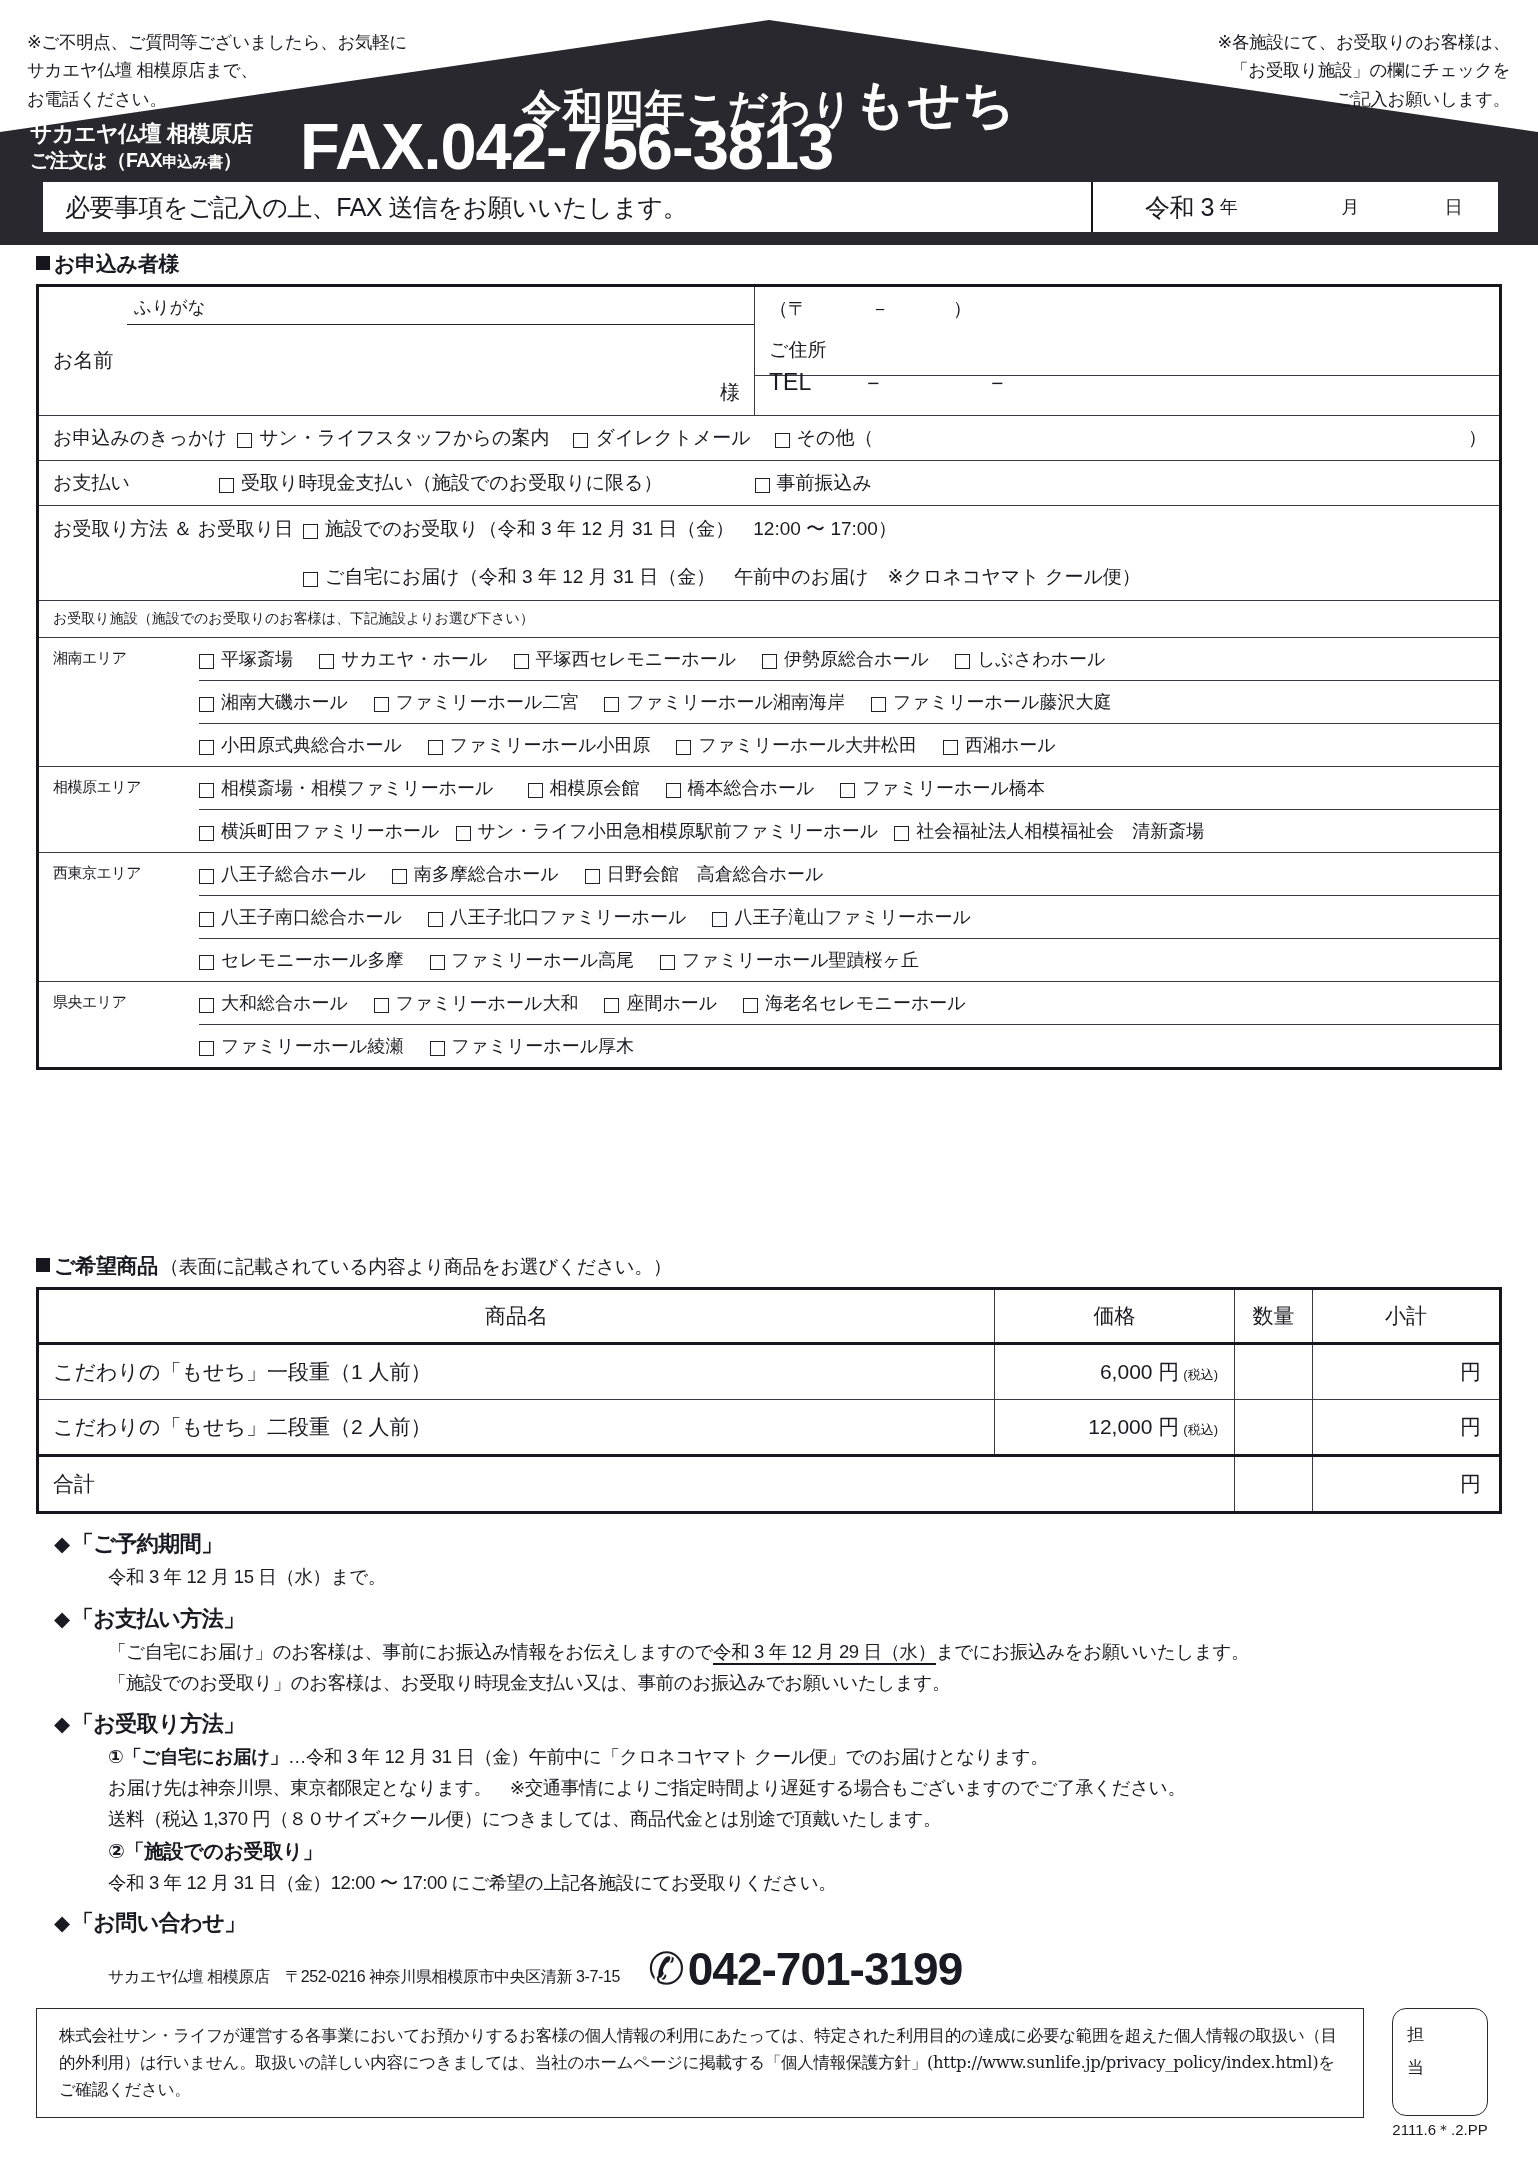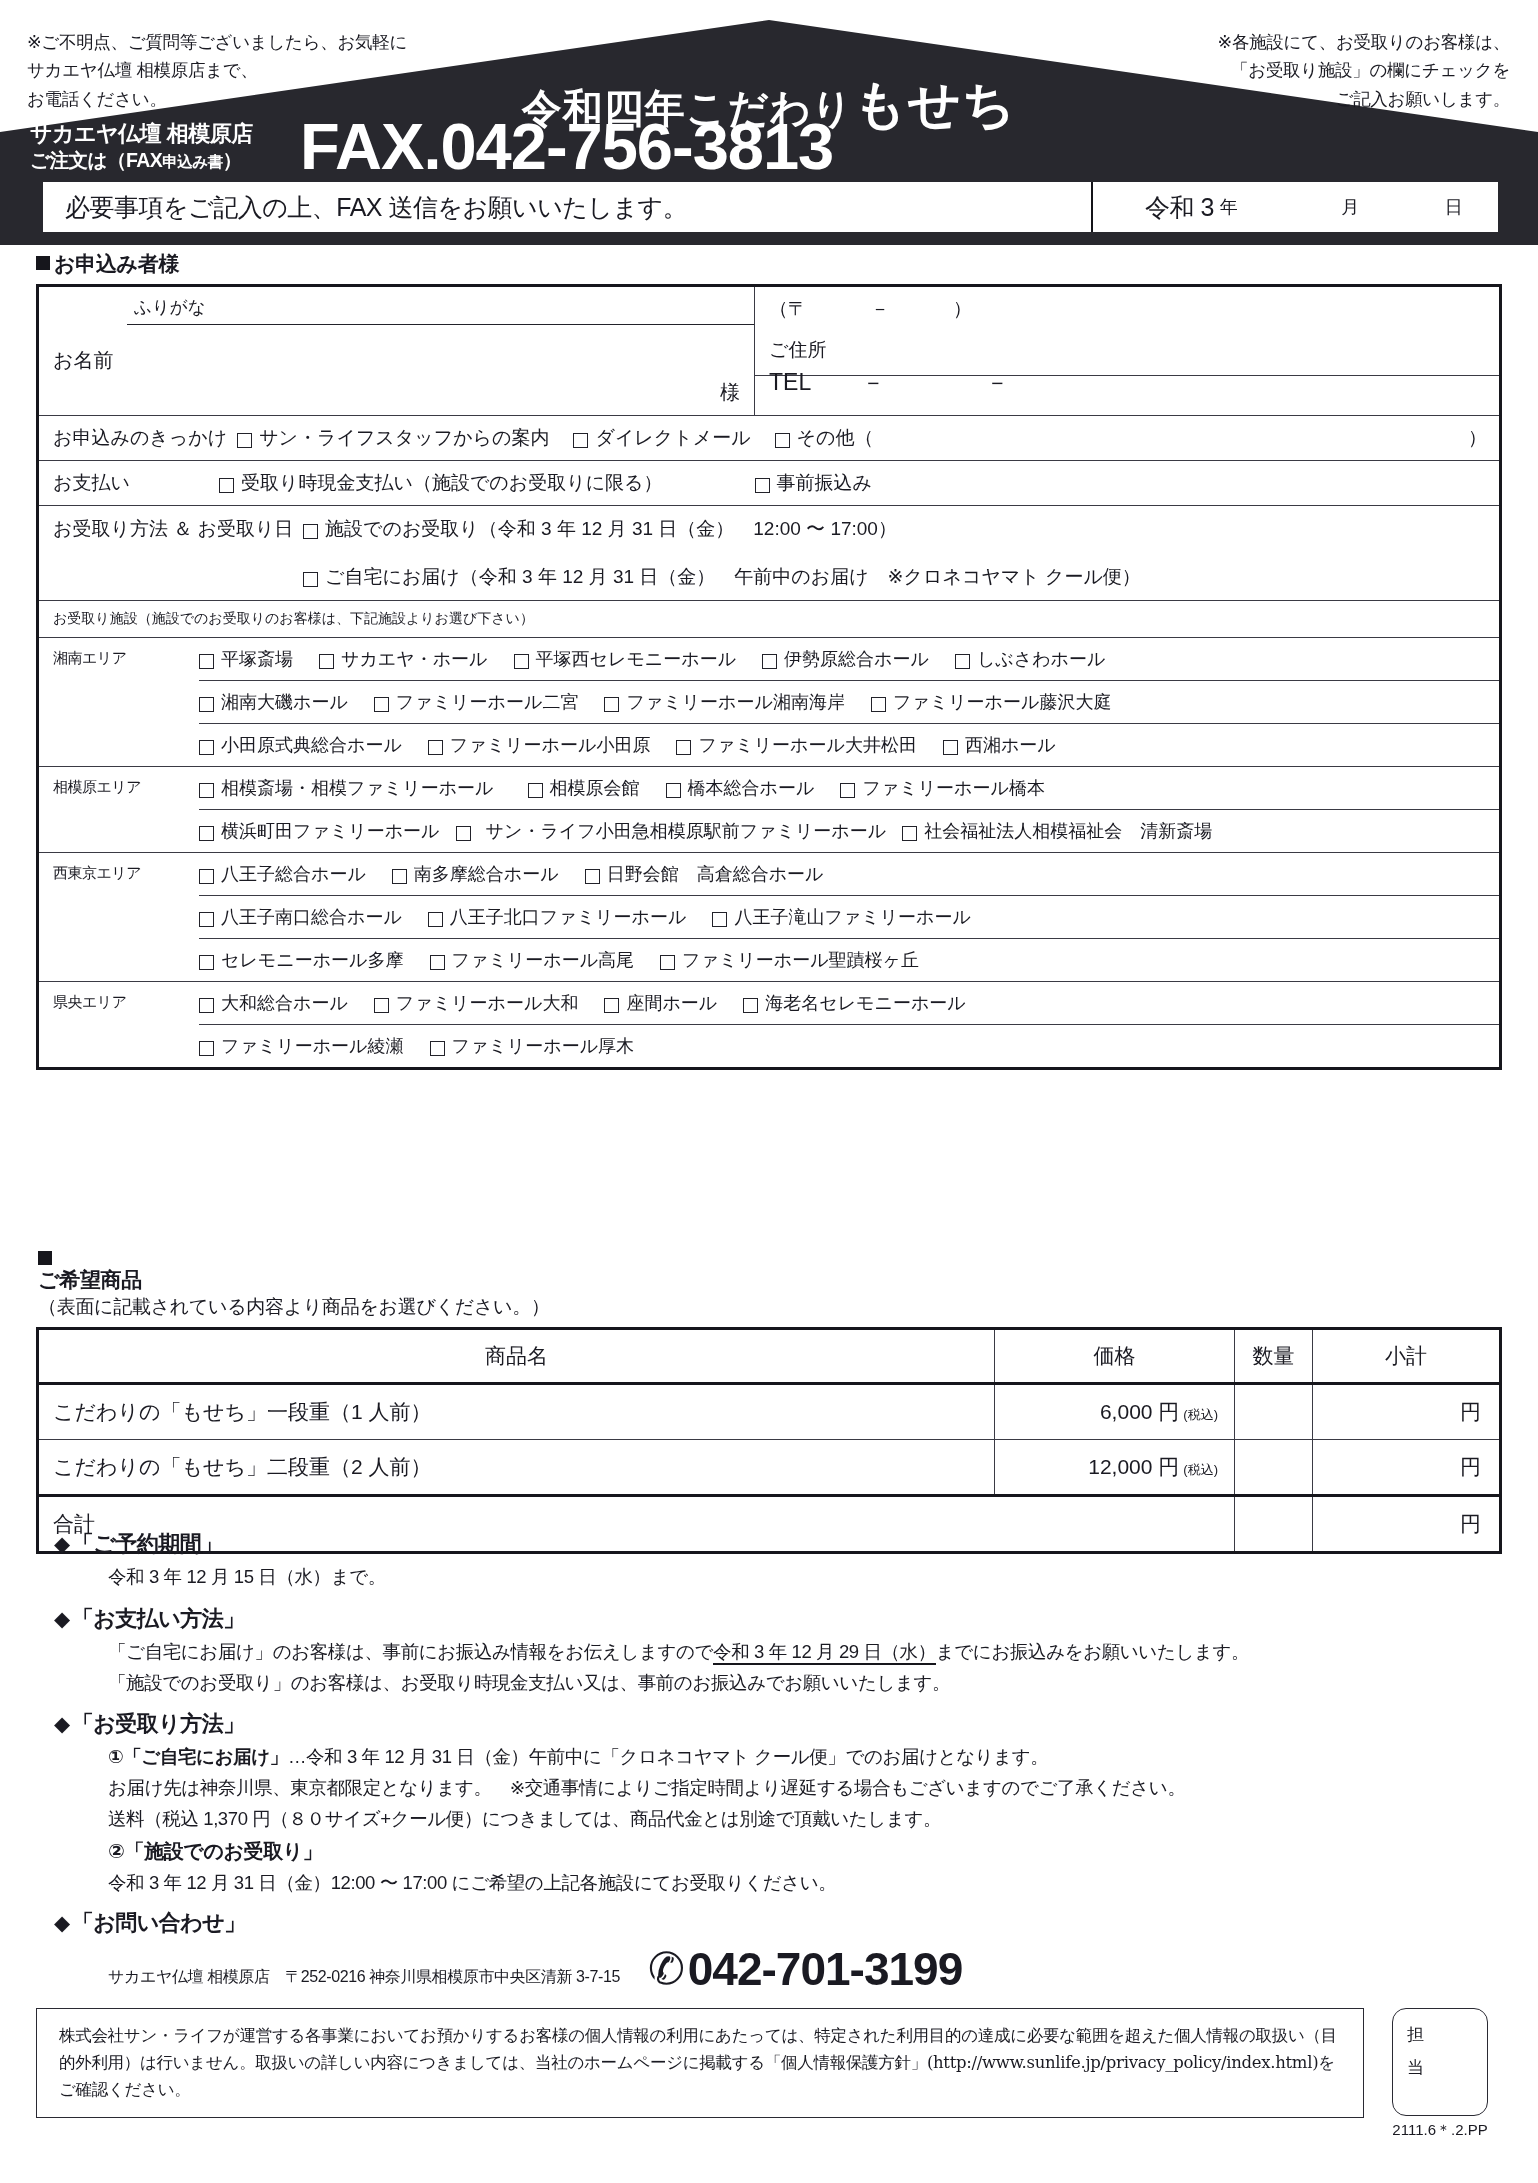--- a/index.html
+++ b/index.html
@@ -376,21 +376,21 @@
           <span class="opt">
               <span class="cb"></span>
               <span>ファミリーホール橋本</span>
             </span>
         </div>
         <div class="fac-row">
           <span class="opt" style="margin-right:16px;">
               <span class="cb"></span>
               <span>横浜町田ファミリーホール</span>
             </span>
-          <span class="opt" style="margin-right:16px;gap:8px;">
+          <span class="opt" style="margin-right:16px;">
               <span class="cb"></span>
               <span>サン・ライフ小田急相模原駅前ファミリーホール</span>
             </span>
           <span class="opt" style="margin-right:0;">
               <span class="cb"></span>
               <span>社会福祉法人相模福祉会　清新斎場</span>
             </span>
         </div>
       </div>
     </div>
@@ -474,21 +474,21 @@
               <span>ファミリーホール厚木</span>
             </span>
         </div>
       </div>
     </div>
 
   </div>
 </div>
 
 <div class="wrap" style="top:1252px;">
-  <div class="sec-head" style="margin-bottom:7px;flex-direction:column;">
+  <div class="sec-head" style="margin-bottom:7px;">
     <span class="sq"></span>
       <span>ご希望商品</span>
       <span class="sub">（表面に記載されている内容より商品をお選びください。）</span>
   </div>
 
   <div class="ptable">
     <div class="p-row hdr">
       <div class="c-name">商品名</div>
       <div class="c-price">価格</div>
       <div class="c-qty">数量</div>

